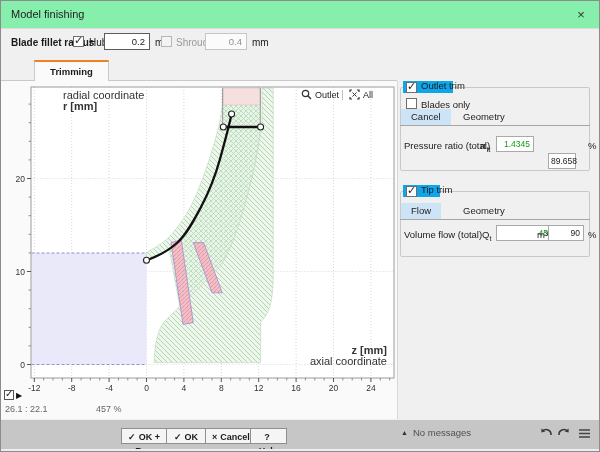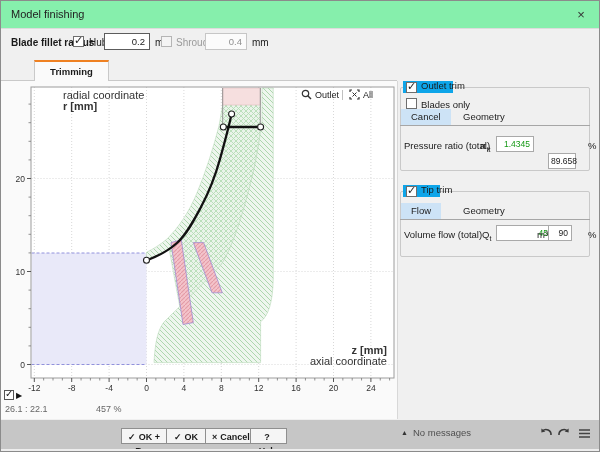--- a/index.html
+++ b/index.html
@@ -257,21 +257,21 @@
     <span class="cb checked" style="left:3px;top:1px;"></span>
     <span class="t">Tip trim</span>
   </div>
   <div class="subtab sel" style="left:400px;top:202px;">Flow</div>
   <div class="subtab" style="left:452px;top:202px;">Geometry</div>
   <div class="subtab-line" style="left:399px;top:218px;"></div>
   <span class="lbl sm" style="left:403px;top:228px;">Volume flow (total)</span>
   <span class="lbl sm" style="left:481px;top:228px;"><span>Q</span><sub>t</sub></span>
   <div class="panel-field green" style="left:495px;top:224px;width:56px;">45</div>
   <span class="lbl sm" style="left:536px;top:228px;">m³/h</span>
-  <div class="panel-field" style="left:547px;top:224px;width:24px;">90</div>
+  <div class="panel-field" style="left:547px;top:224px;width:36px;">90</div>
   <span class="lbl sm" style="left:587px;top:228px;">%</span>
 
   <div class="footer-band"></div>
   <button class="btn" style="left:120px;top:427px;width:46px;"><span class="glyph">✓</span><span>OK + Run</span></button>
   <button class="btn" style="left:165px;top:427px;width:40px;"><span class="glyph">✓</span><span>OK</span></button>
   <button class="btn" style="left:204px;top:427px;width:46px;"><span class="glyph">×</span><span>Cancel</span></button>
   <button class="btn" style="left:249px;top:427px;width:37px;"><span class="glyph">?</span><span>Help</span></button>
 
   <span class="msg-tri" style="left:400px;top:428px;">▲</span>
   <span class="msg-text" style="left:412px;top:426px;">No messages</span>

